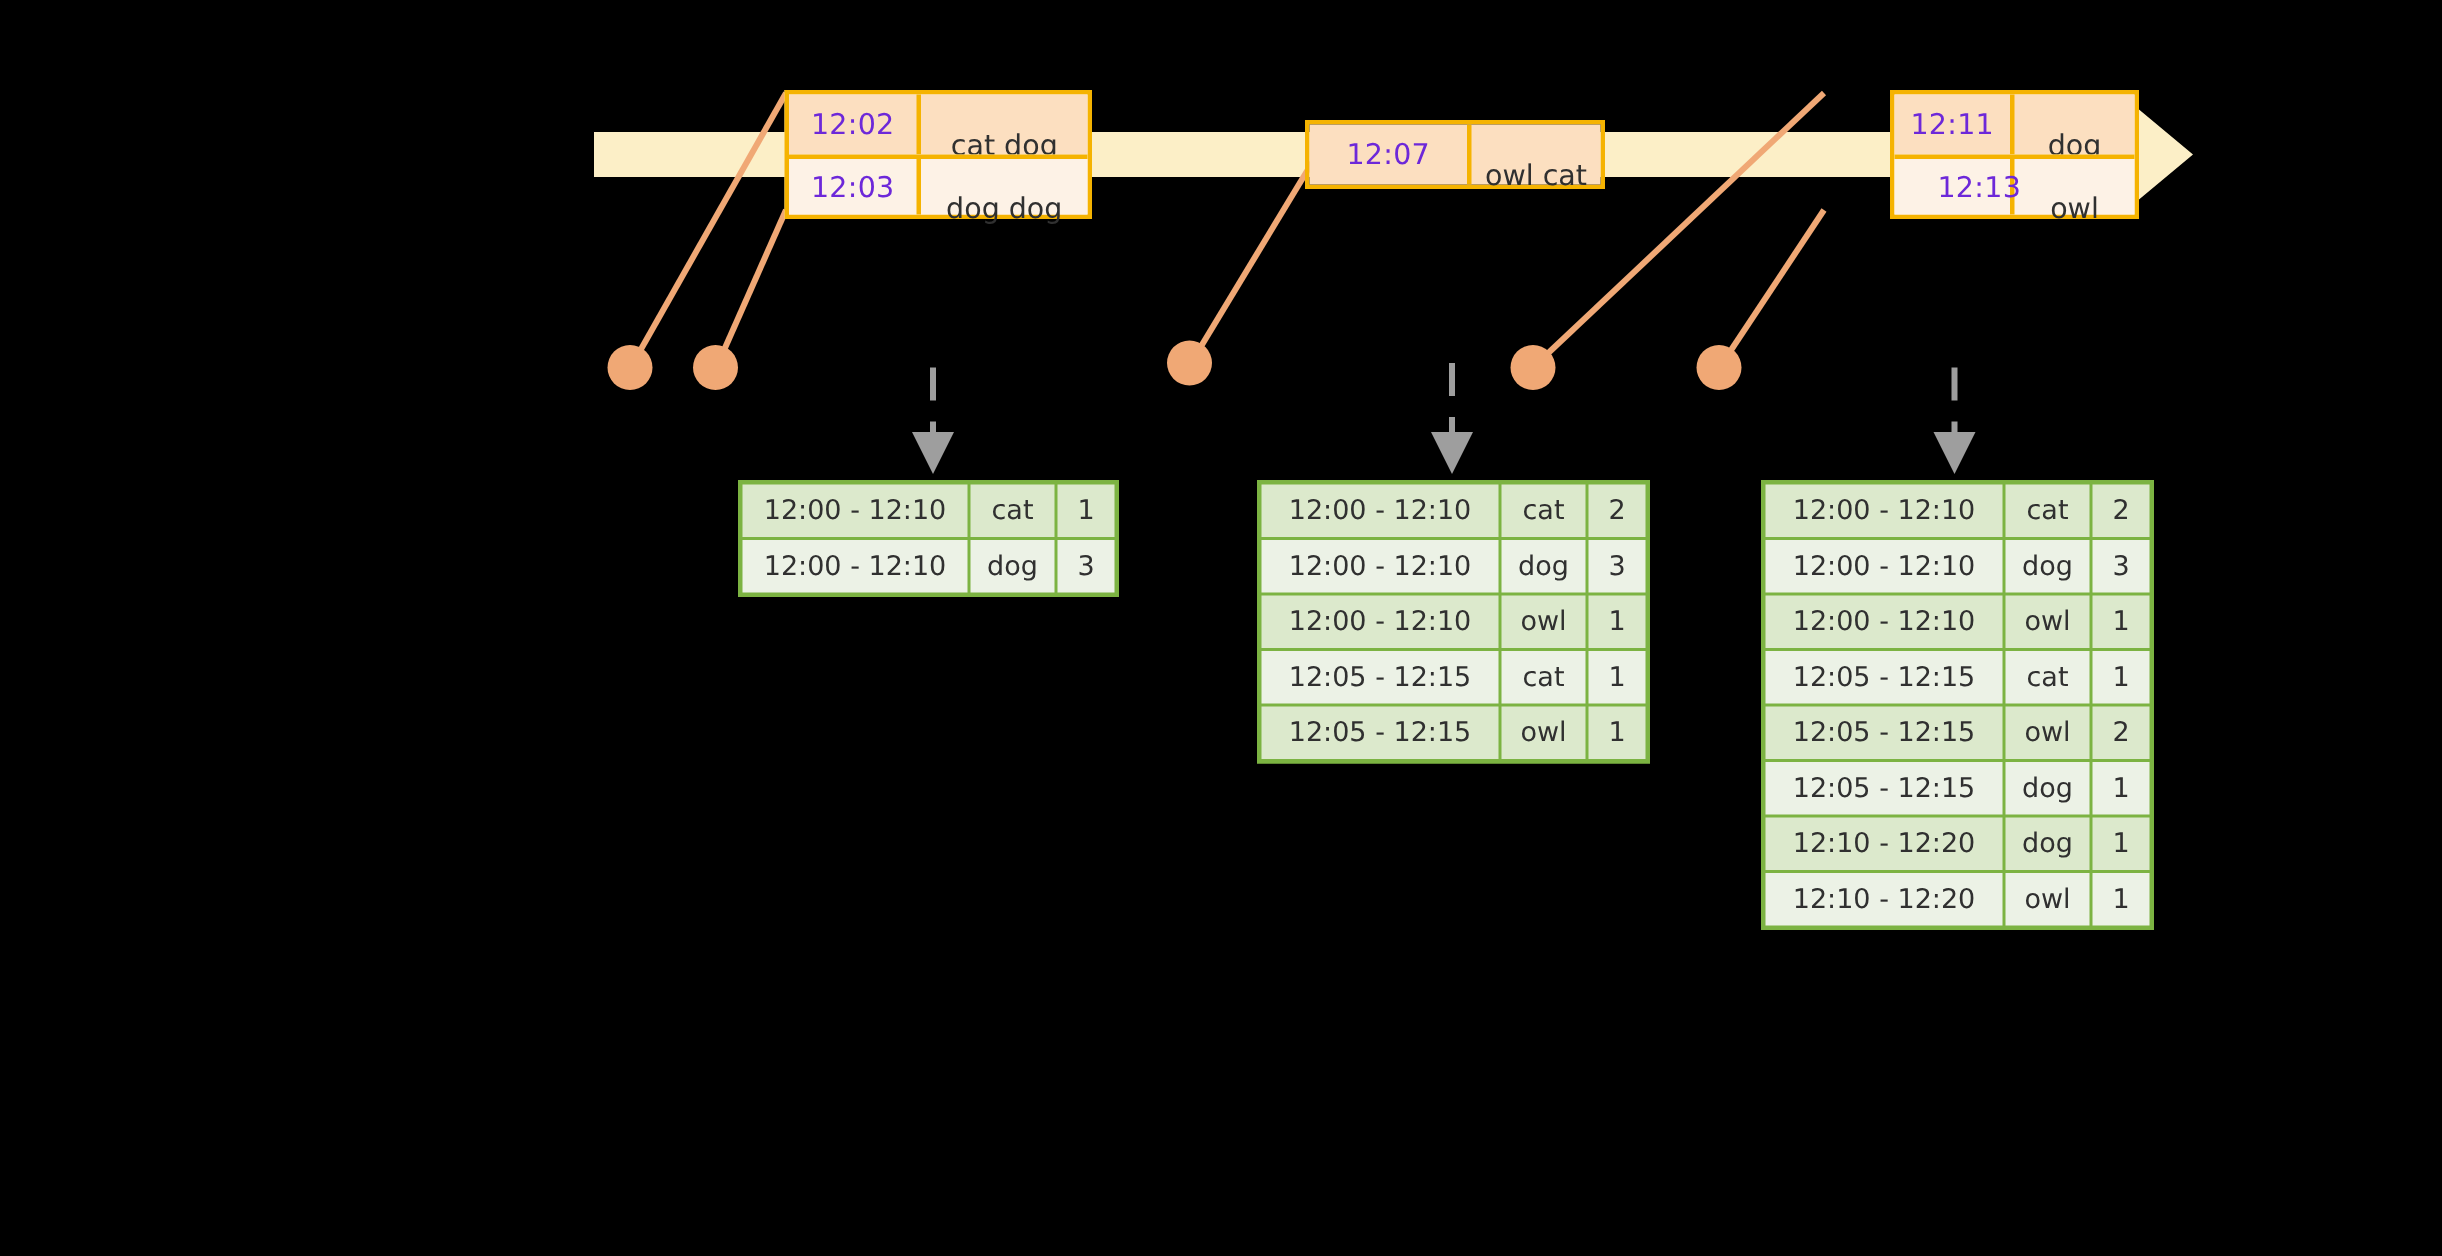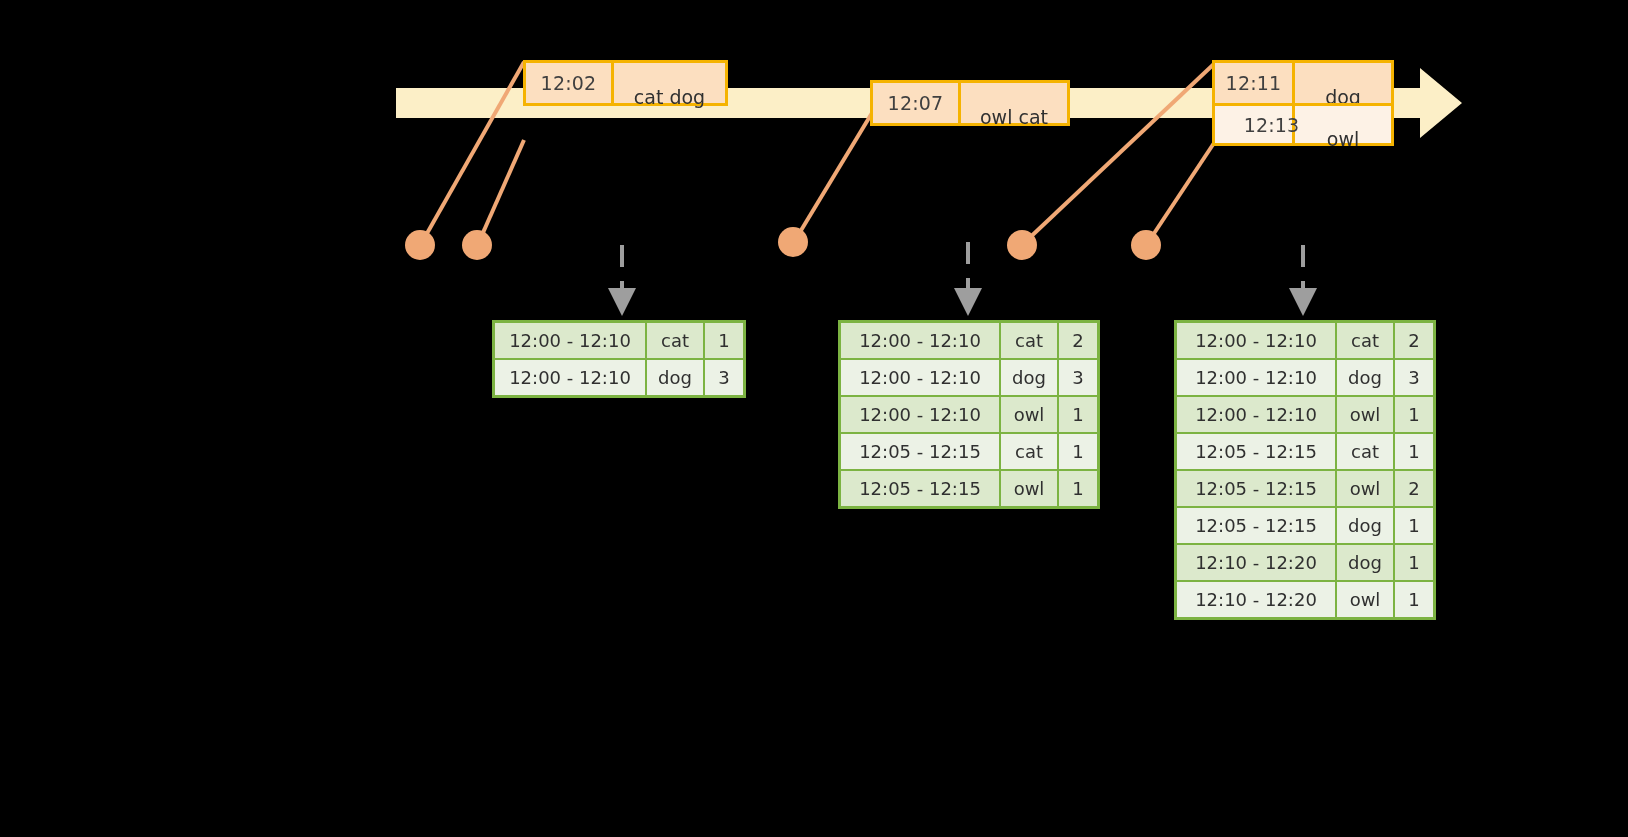--- a/index.html
+++ b/index.html
@@ -54,21 +54,21 @@
   .event-row.shade-a { background: #FCDFC0; }
   .event-row.shade-b { background: #FDF2E6; }
 
   .event-time {
     box-sizing: border-box;
     border-right: 3px solid #F5B301;
     display: flex;
     align-items: center;
     justify-content: center;
     font-size: 19px;
-    color: #404040;
+    color: #6d28d9;
     letter-spacing: 0.2px;
   }
   .event-payload {
     box-sizing: border-box;
     display: flex;
     align-items: center;
     justify-content: center;
     font-size: 19px;
     color: #303030;
     flex: 1 1 auto;
@@ -147,30 +147,34 @@
       <path d="M 954,288 L 982,288 L 968,316 Z"></path>
       <path d="M 1289,288 L 1317,288 L 1303,316 Z"></path>
     </g>
   </svg>
 
   <div class="event-box" id="event-box-1" style="left:523px; top:60px; width:205px;">
     <div class="event-row shade-a">
       <span class="event-time" style="width:88px;">12:02</span>
       <span class="event-payload">cat dog</span>
     </div>
+    <div class="event-row shade-b">
+      <span class="event-time" style="width:88px;">12:03</span>
+      <span class="event-payload">dog dog</span>
+    </div>
   </div>
 
   <div class="event-box" id="event-box-2" style="left:870px; top:80px; width:200px;">
     <div class="event-row shade-a">
-      <span class="event-time" style="width:88px;">12:07</span>
+      <span class="event-time" style="width:108px;">12:07</span>
       <span class="event-payload">owl cat</span>
     </div>
   </div>
 
-  <div class="event-box" id="event-box-3" style="left:1212px; top:60px; width:182px;">
+  <div class="event-box" id="event-box-3" style="left:1260px; top:60px; width:166px;">
     <div class="event-row shade-a">
       <span class="event-time" style="width:80px;">12:11</span>
       <span class="event-payload">dog</span>
     </div>
     <div class="event-row shade-b">
       <span class="event-time" style="width:80px;padding-left:36px;">12:13</span>
       <span class="event-payload">owl</span>
     </div>
   </div>
 

